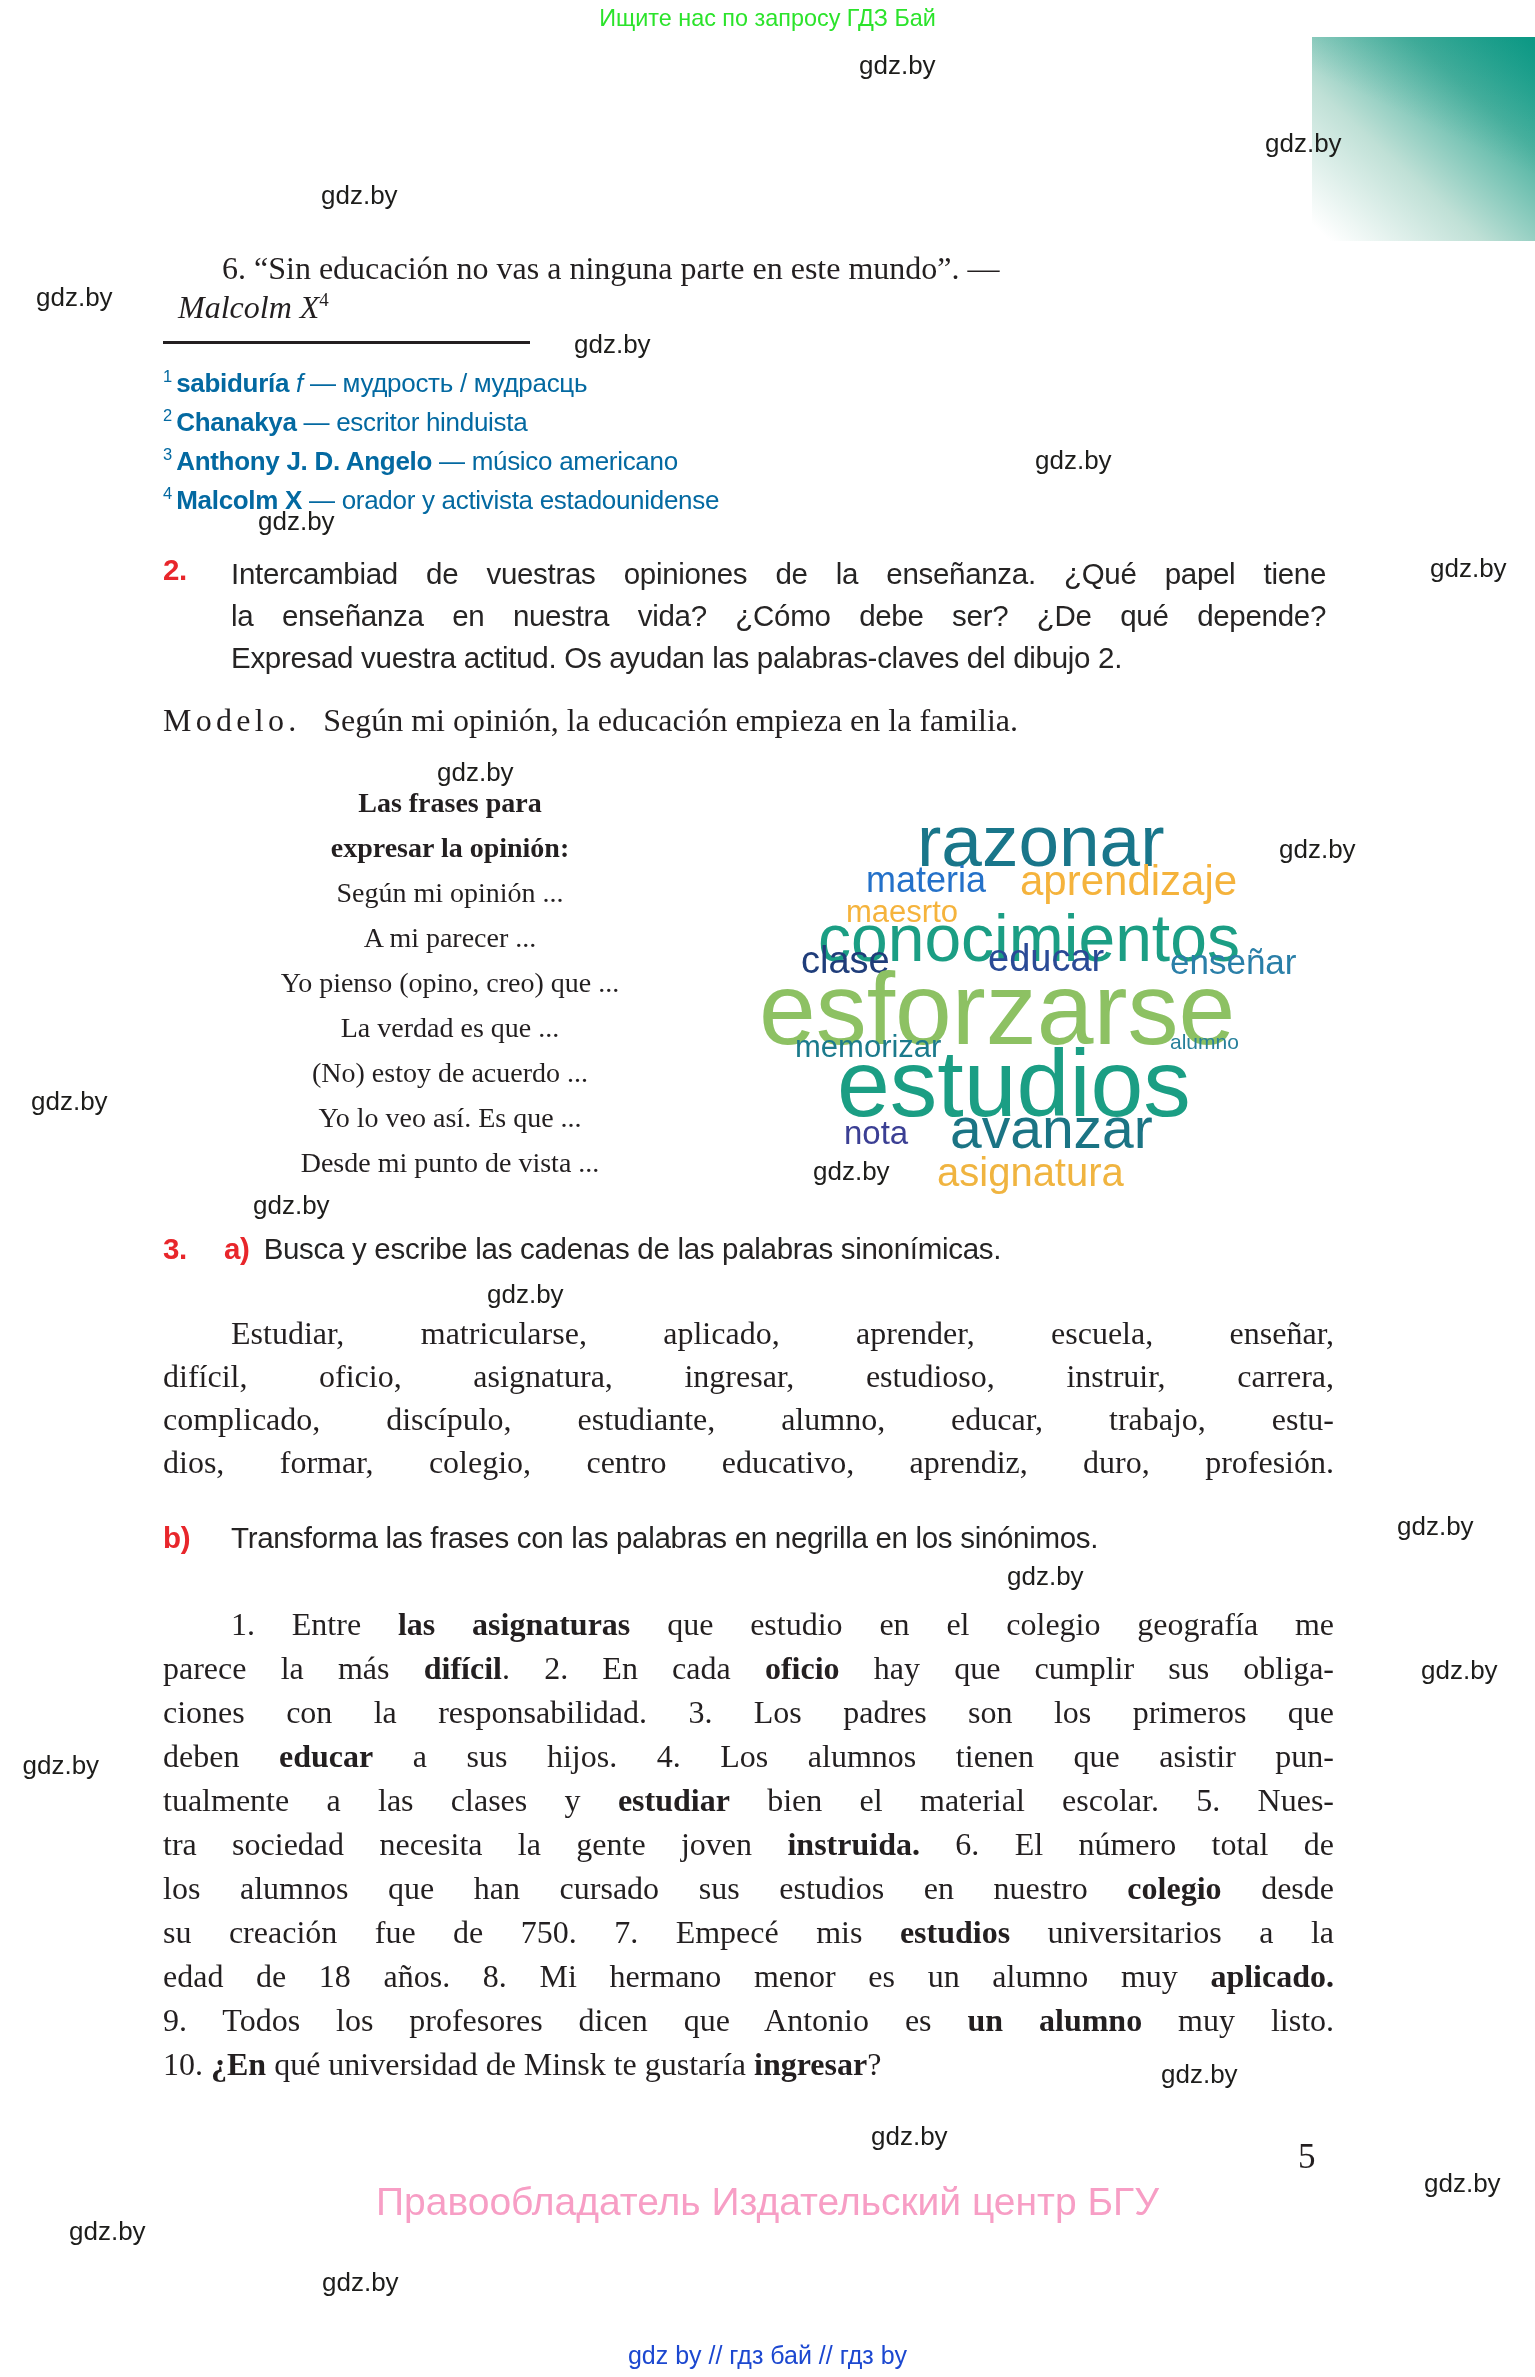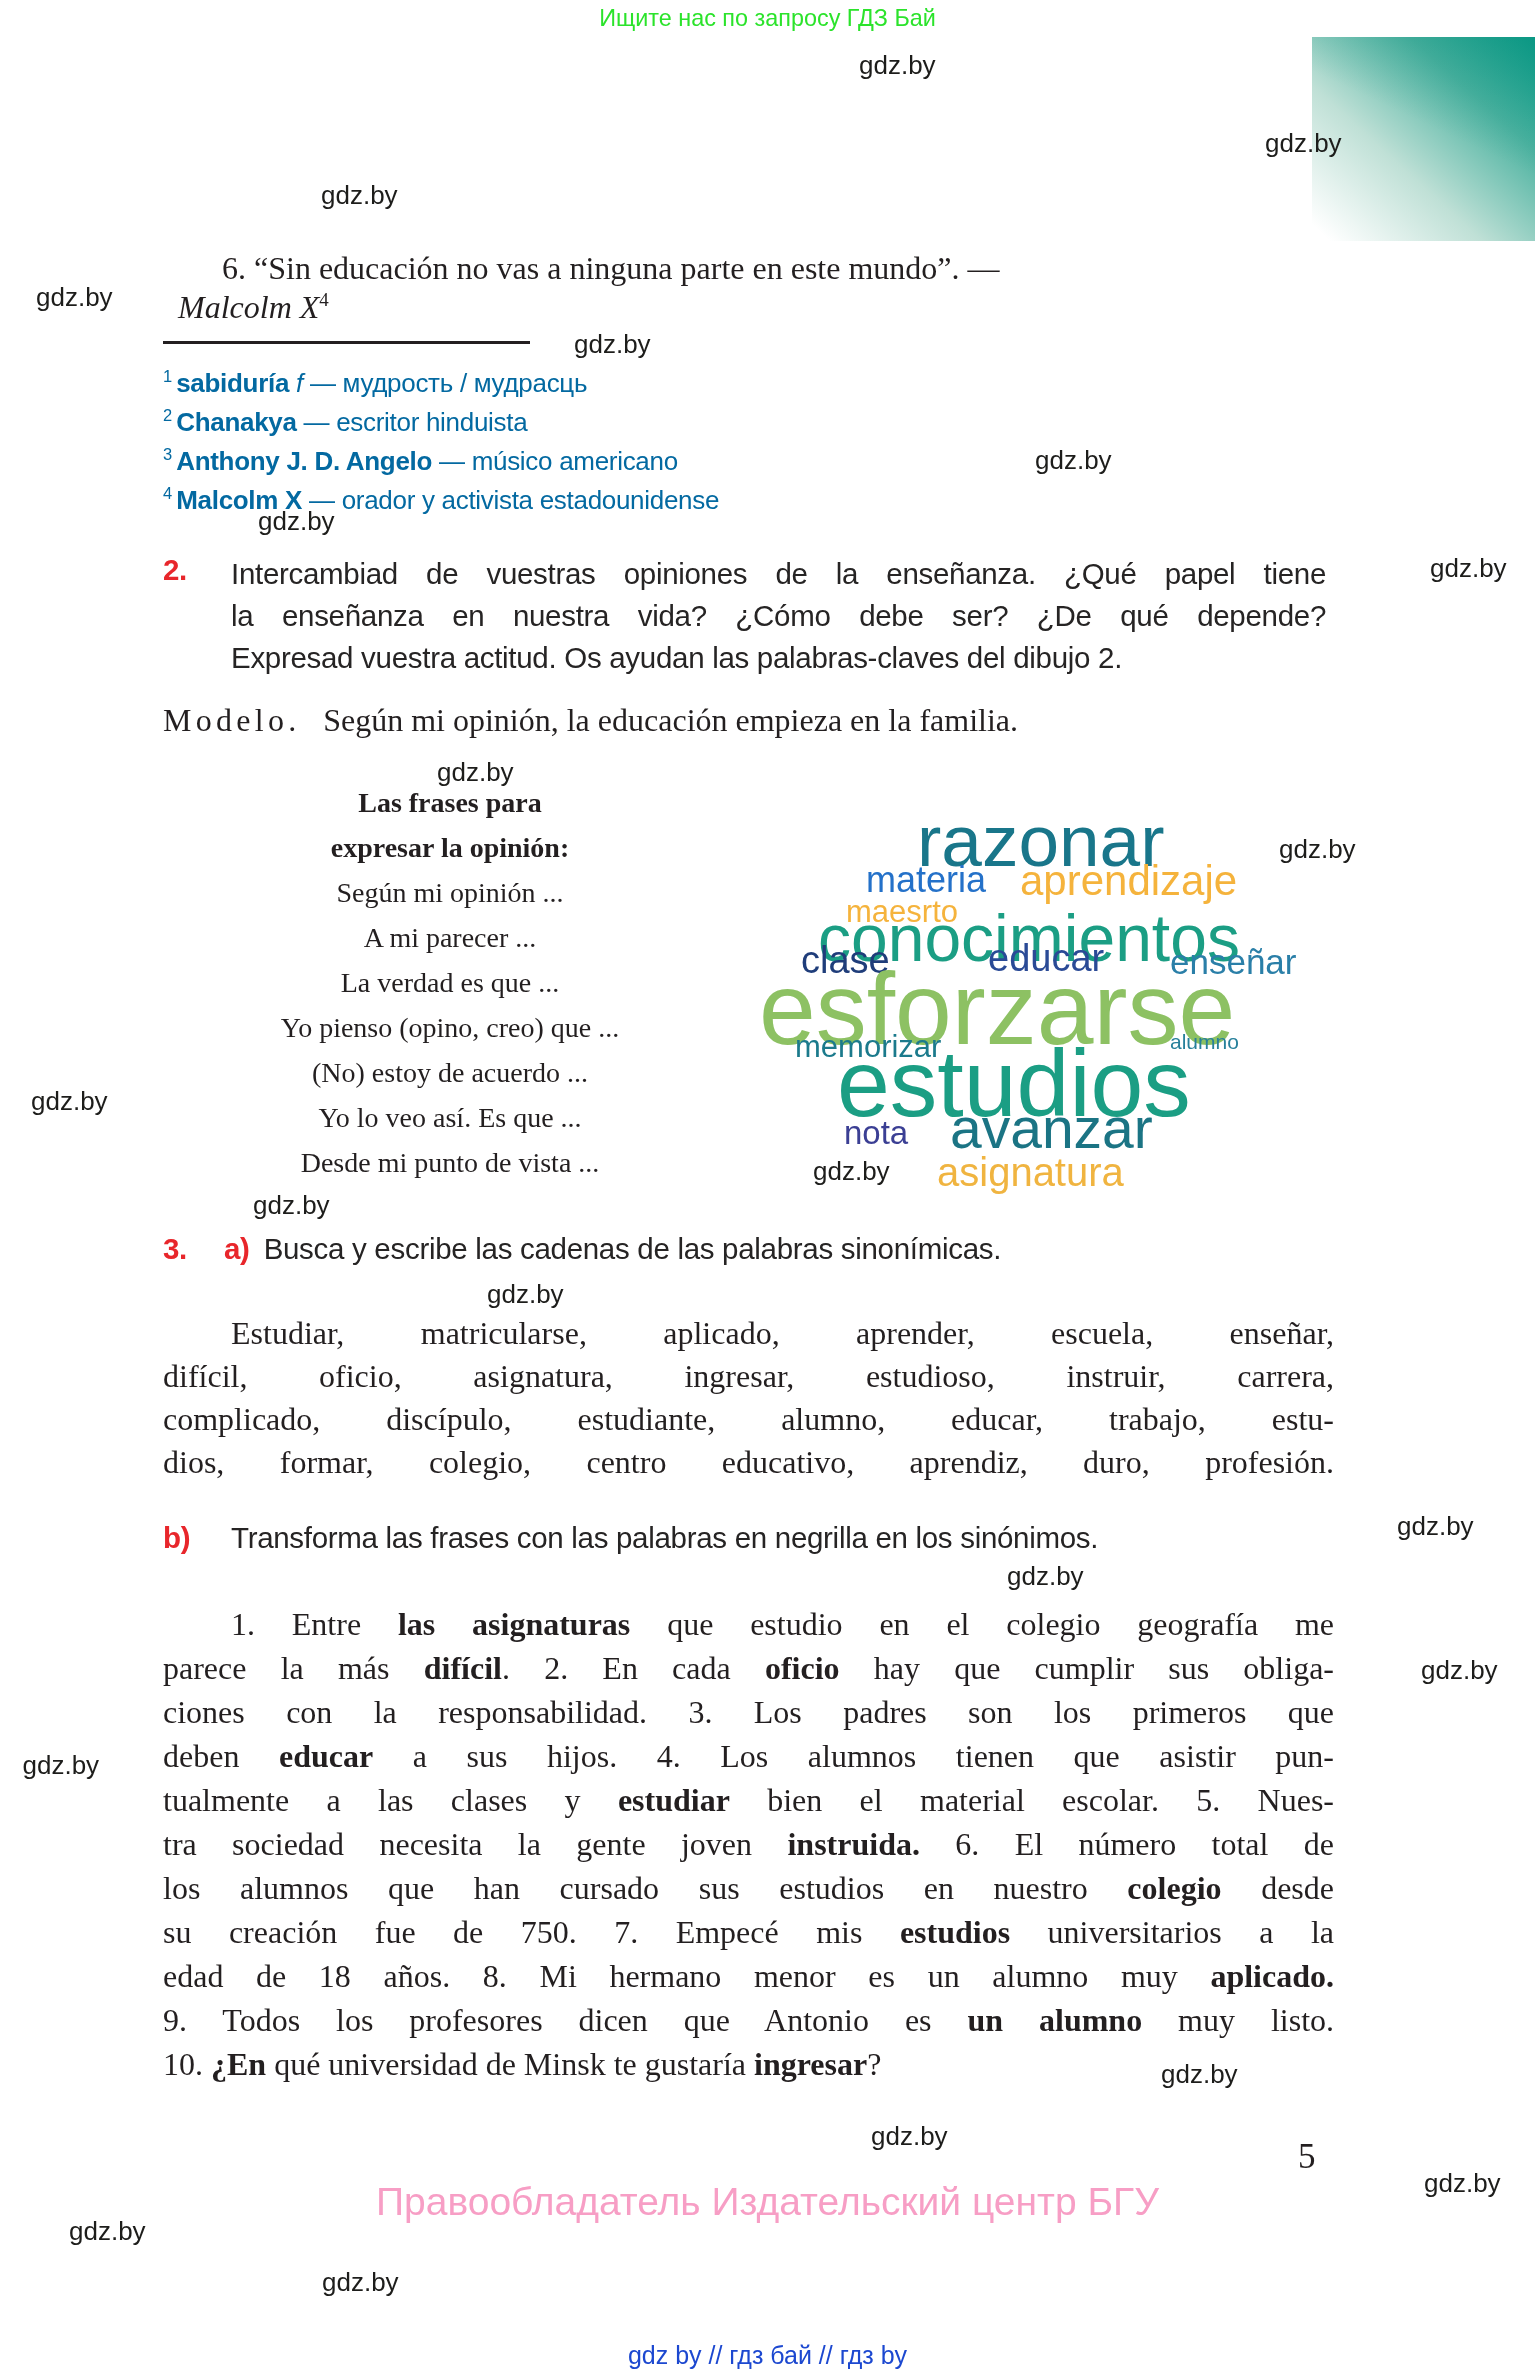--- a/index.html
+++ b/index.html
@@ -116,22 +116,22 @@
 
   <div class="modelo">
     <span class="mlabel">Modelo.</span><span>Según mi opinión, la educación empieza en la familia.</span>
   </div>
 
   <div class="phrases" id="phrases">
       <div class="phrase bold">Las frases para</div>
       <div class="phrase bold">expresar la opinión:</div>
       <div class="phrase">Según mi opinión ...</div>
       <div class="phrase">A mi parecer ...</div>
+      <div class="phrase">Yo pienso (opino, creo) que ...</div>
       <div class="phrase">La verdad es que ...</div>
-      <div class="phrase">Yo pienso (opino, creo) que ...</div>
       <div class="phrase">(No) estoy de acuerdo ...</div>
       <div class="phrase">Yo lo veo así. Es que ...</div>
       <div class="phrase">Desde mi punto de vista ...</div>
     </div>
 
   <div id="cloud">
       <span class="cloud-word" style="left: 917px; top: 804px; font-size: 73px; color: rgb(25, 118, 138);">razonar</span>
       <span class="cloud-word" style="left: 866px; top: 862px; font-size: 36px; color: rgb(36, 113, 201);">materia</span>
       <span class="cloud-word" style="left: 1020px; top: 860px; font-size: 42px; color: rgb(245, 179, 60);">aprendizaje</span>
       <span class="cloud-word" style="left: 846px; top: 896px; font-size: 31px; color: rgb(245, 179, 60);">maesrto</span>

